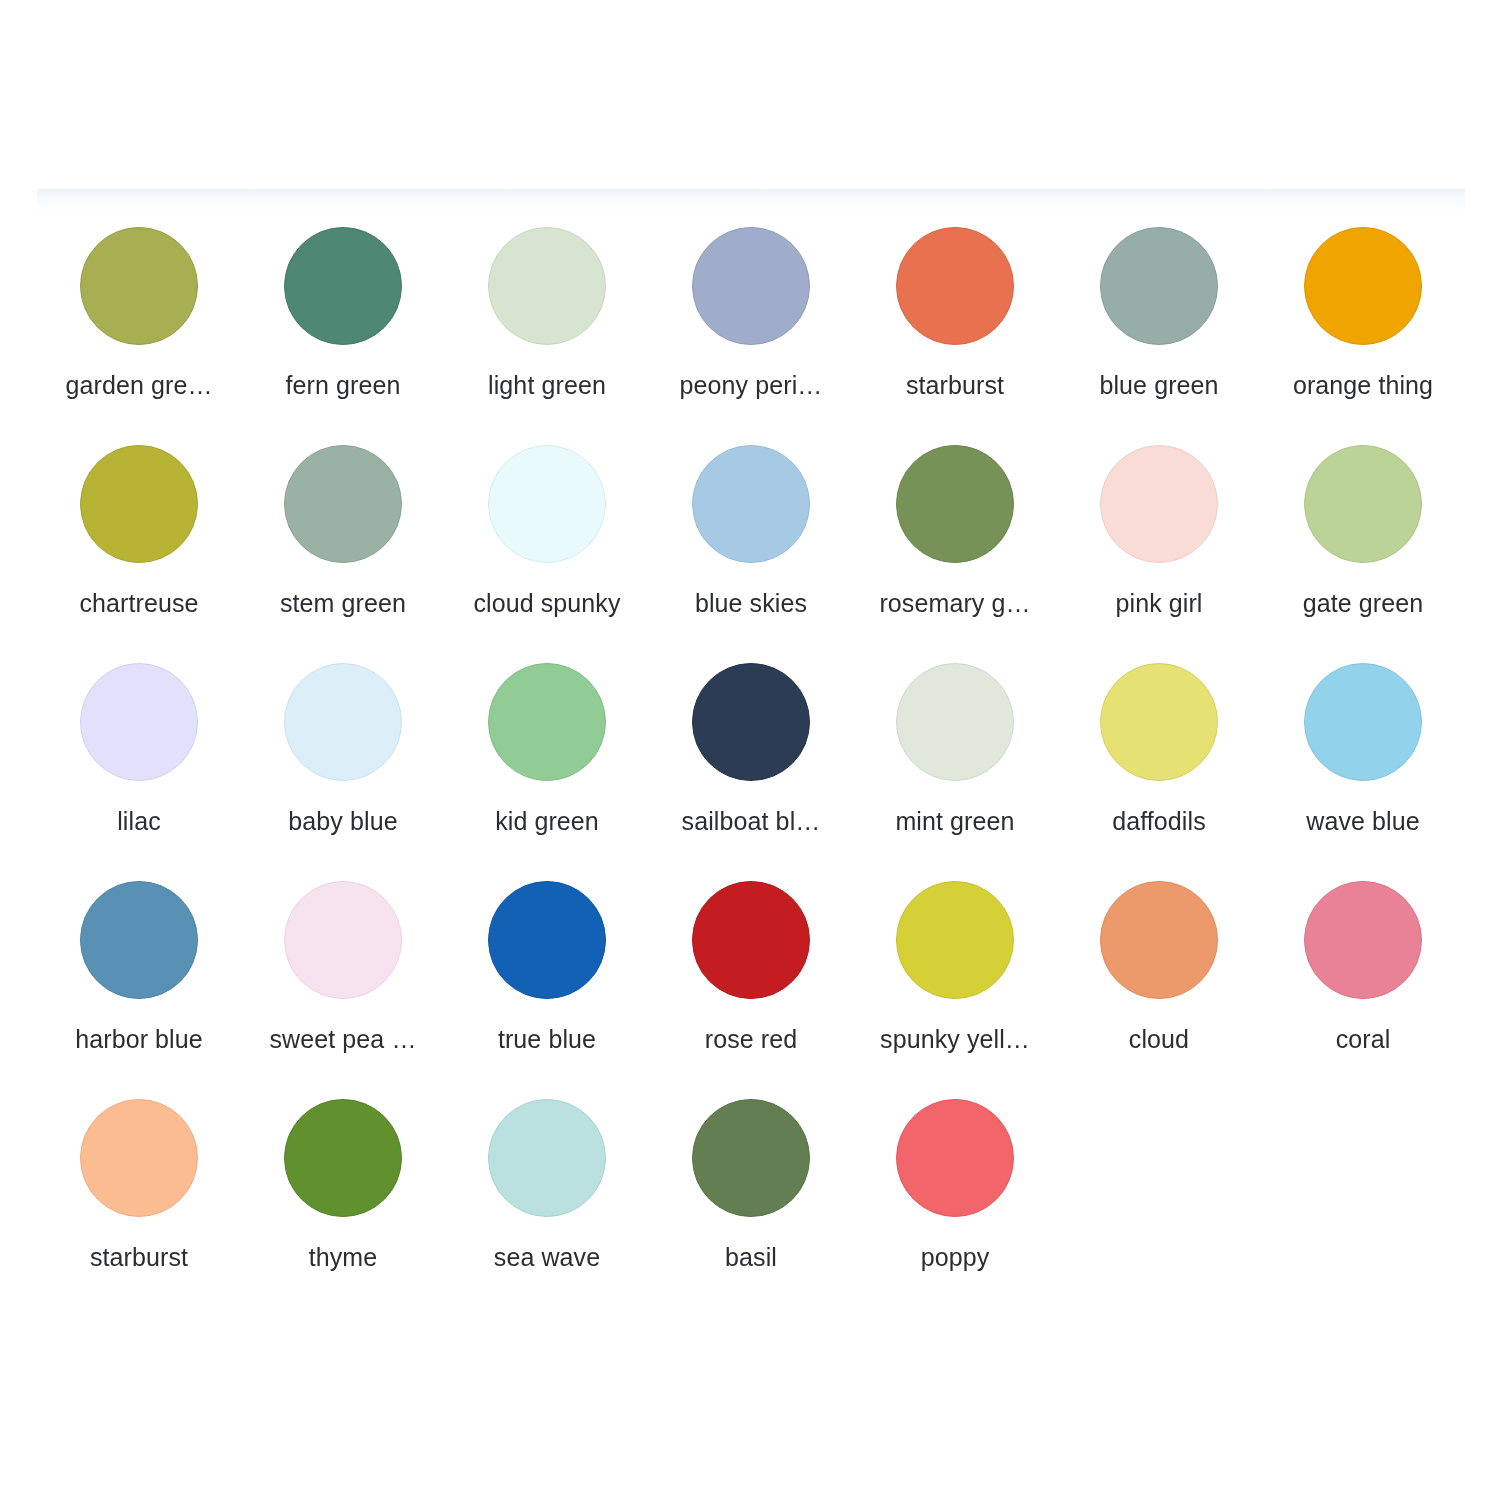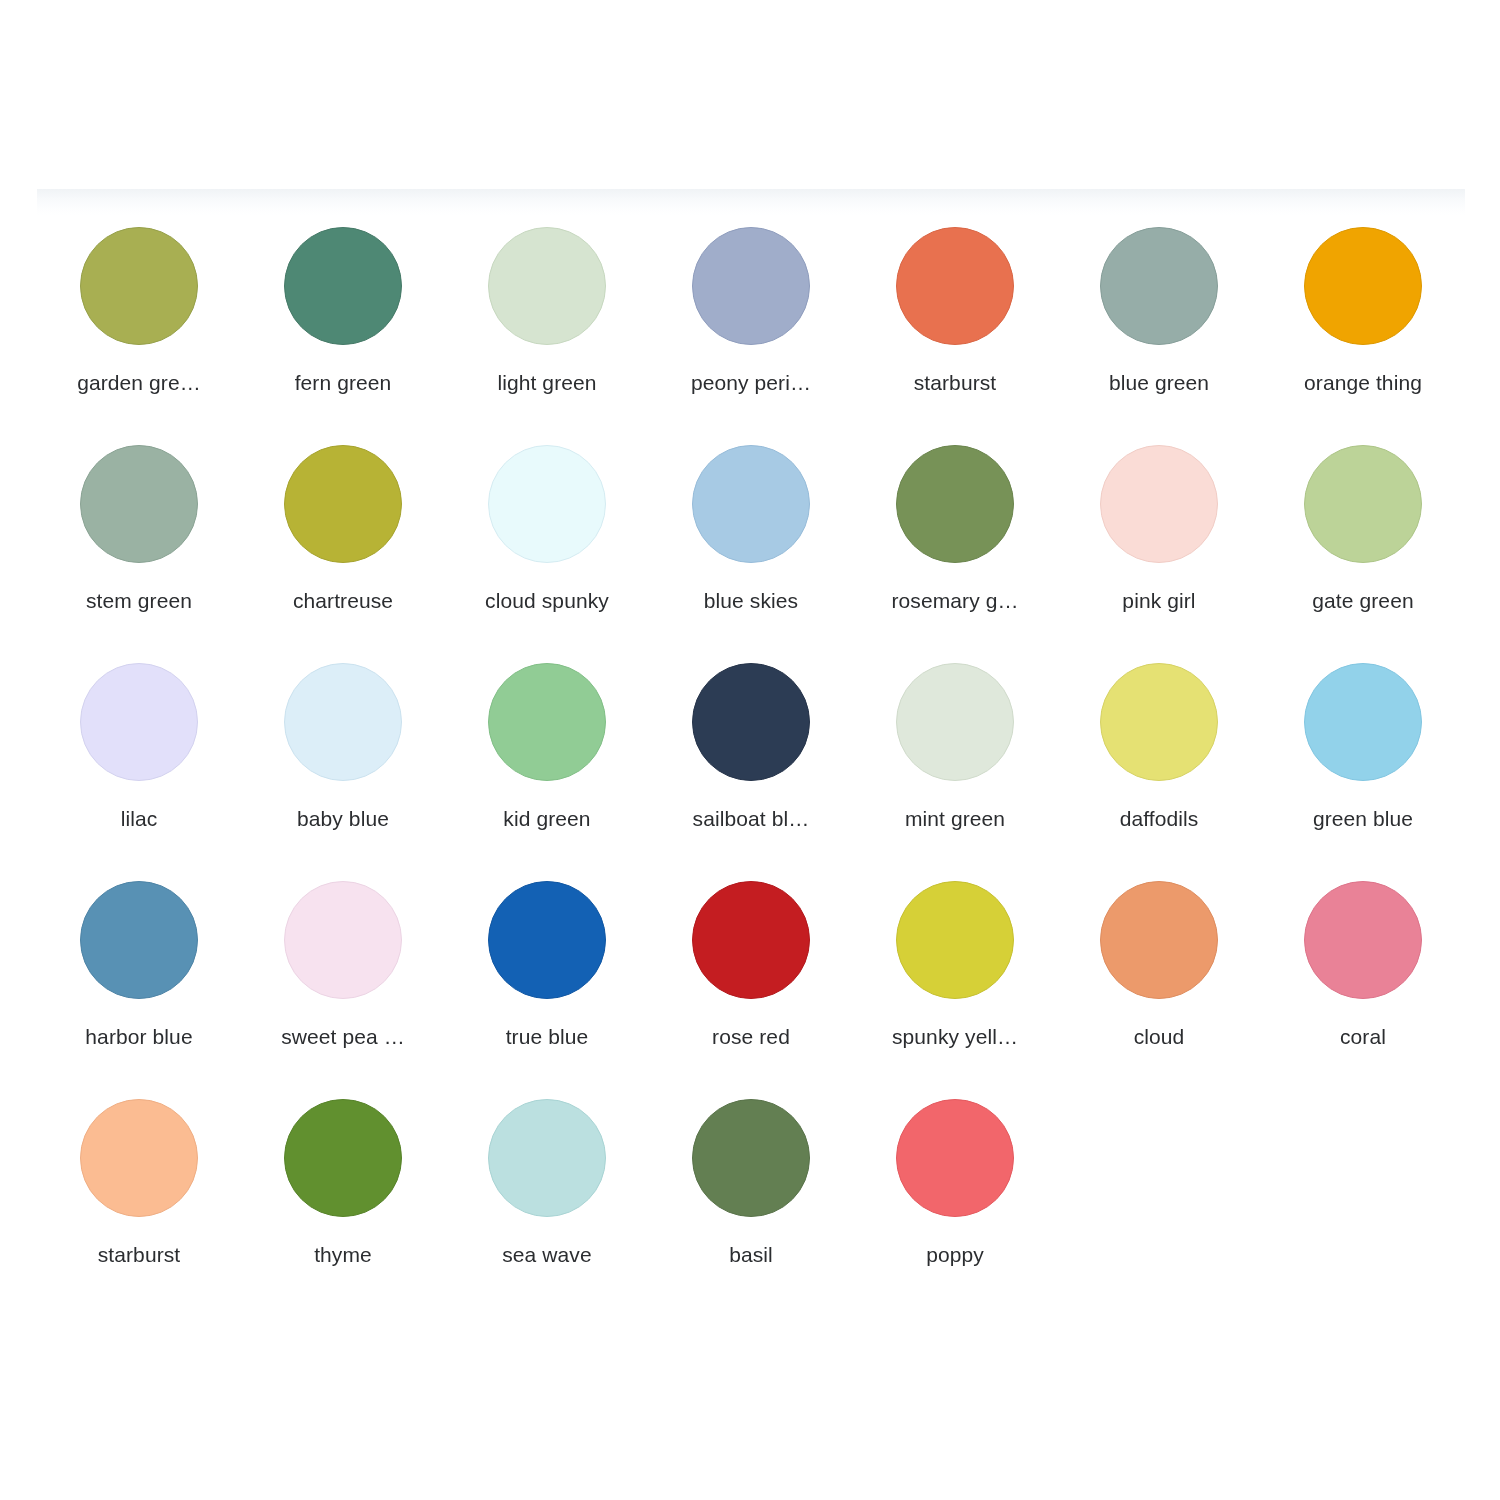--- a/index.html
+++ b/index.html
@@ -71,21 +71,21 @@
   .swatch-dot {
     width: 118px;
     height: 118px;
     border-radius: 50%;
     box-sizing: border-box;
     flex: 0 0 auto;
   }
 
   .swatch-label {
     margin-top: 27px;
-    font-size: 21px;
+    font-size: 25px;
     line-height: 1.05;
     color: #2b2d30;
     font-family: "Liberation Sans", "DejaVu Sans", sans-serif;
     font-weight: 400;
     white-space: nowrap;
     letter-spacing: 0.1px;
     text-align: left;
   }
 </style>
 </head>
@@ -121,28 +121,28 @@
         </div>
         <div class="swatch-cell">
           <div class="swatch-dot" style="background: rgb(150, 173, 168); border: 1px solid rgb(134, 158, 153);"></div>
           <div class="swatch-label">blue green</div>
         </div>
         <div class="swatch-cell">
           <div class="swatch-dot" style="background: rgb(240, 164, 0); border: 1px solid rgb(221, 152, 0);"></div>
           <div class="swatch-label">orange thing</div>
         </div>
         <div class="swatch-cell">
+          <div class="swatch-dot" style="background: rgb(183, 179, 53); border: 1px solid rgb(166, 163, 47);"></div>
+          <div class="swatch-label">chartreuse</div>
+        </div>
+        <div class="swatch-cell">
           <div class="swatch-dot" style="background: rgb(154, 178, 163); border: 1px solid rgb(138, 163, 148);"></div>
           <div class="swatch-label">stem green</div>
         </div>
         <div class="swatch-cell">
-          <div class="swatch-dot" style="background: rgb(183, 179, 53); border: 1px solid rgb(166, 163, 47);"></div>
-          <div class="swatch-label">chartreuse</div>
-        </div>
-        <div class="swatch-cell">
           <div class="swatch-dot" style="background: rgb(232, 250, 252); border: 1px solid rgb(213, 236, 242);"></div>
           <div class="swatch-label">cloud spunky</div>
         </div>
         <div class="swatch-cell">
           <div class="swatch-dot" style="background: rgb(167, 202, 228); border: 1px solid rgb(151, 188, 217);"></div>
           <div class="swatch-label">blue skies</div>
         </div>
         <div class="swatch-cell">
           <div class="swatch-dot" style="background: rgb(119, 146, 87); border: 1px solid rgb(107, 133, 78);"></div>
           <div class="swatch-label">rosemary g…</div>
@@ -174,21 +174,21 @@
         <div class="swatch-cell">
           <div class="swatch-dot" style="background: rgb(223, 232, 219); border: 1px solid rgb(208, 219, 203);"></div>
           <div class="swatch-label">mint green</div>
         </div>
         <div class="swatch-cell">
           <div class="swatch-dot" style="background: rgb(229, 225, 115); border: 1px solid rgb(214, 210, 101);"></div>
           <div class="swatch-label">daffodils</div>
         </div>
         <div class="swatch-cell">
           <div class="swatch-dot" style="background: rgb(146, 210, 234); border: 1px solid rgb(130, 198, 225);"></div>
-          <div class="swatch-label">green blue</div>
+          <div class="swatch-label">wave blue</div>
         </div>
         <div class="swatch-cell">
           <div class="swatch-dot" style="background: rgb(88, 145, 180); border: 1px solid rgb(78, 132, 166);"></div>
           <div class="swatch-label">harbor blue</div>
         </div>
         <div class="swatch-cell">
           <div class="swatch-dot" style="background: rgb(247, 226, 239); border: 1px solid rgb(236, 212, 228);"></div>
           <div class="swatch-label">sweet pea …</div>
         </div>
         <div class="swatch-cell">

